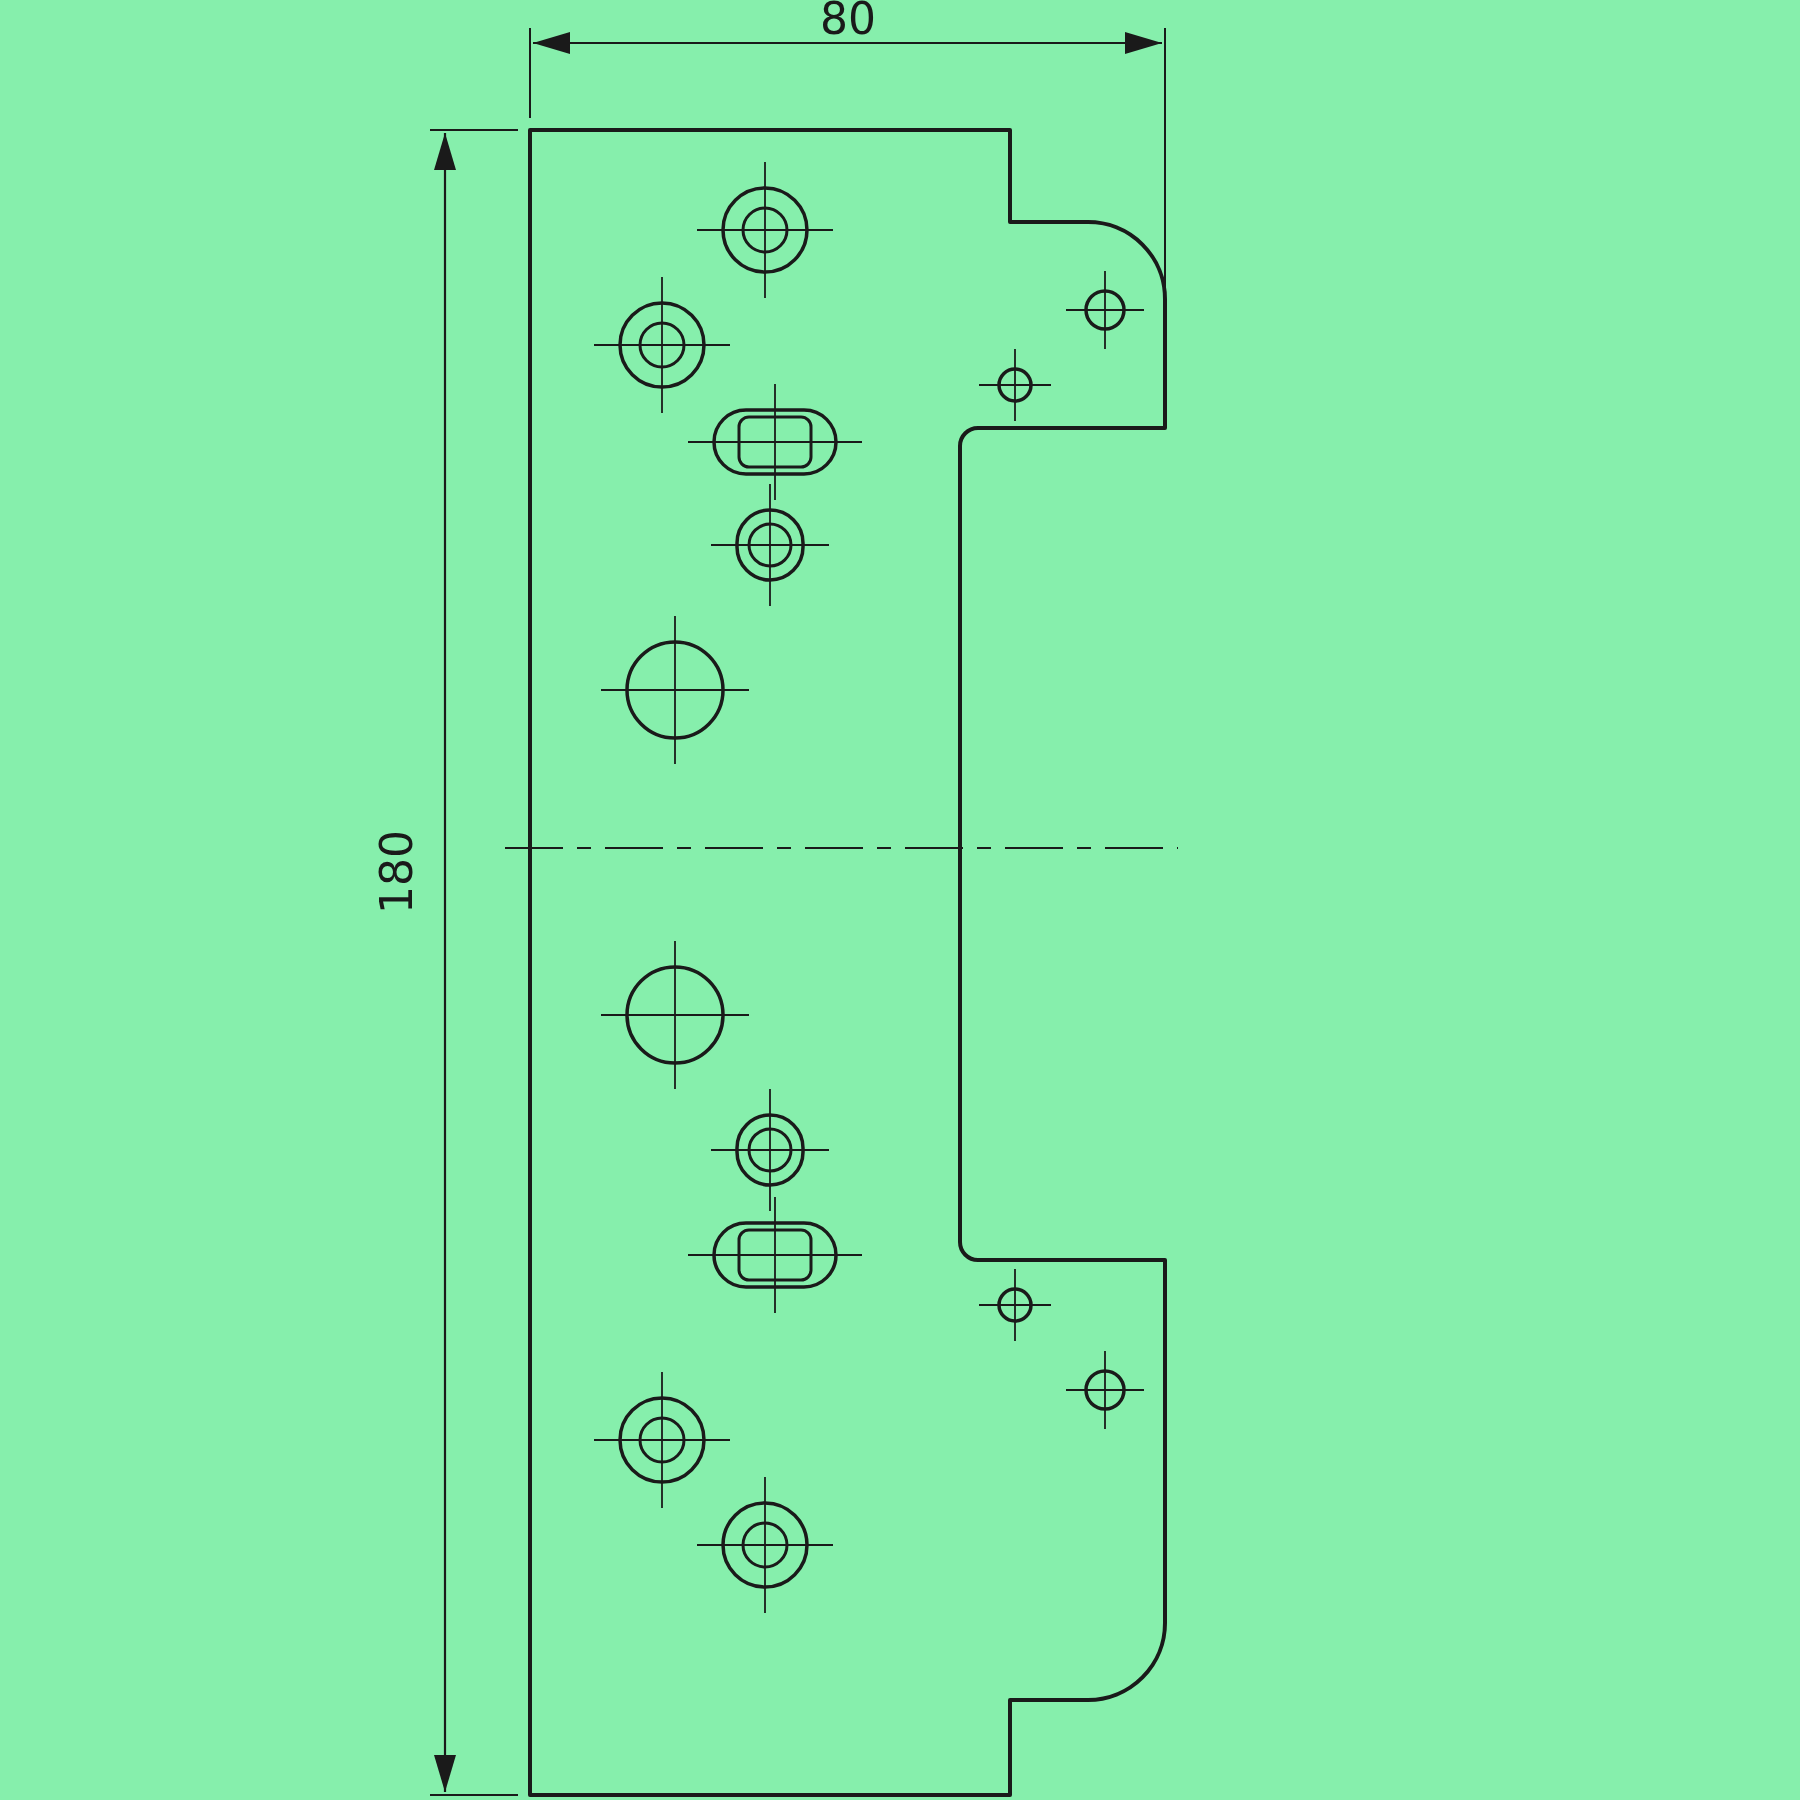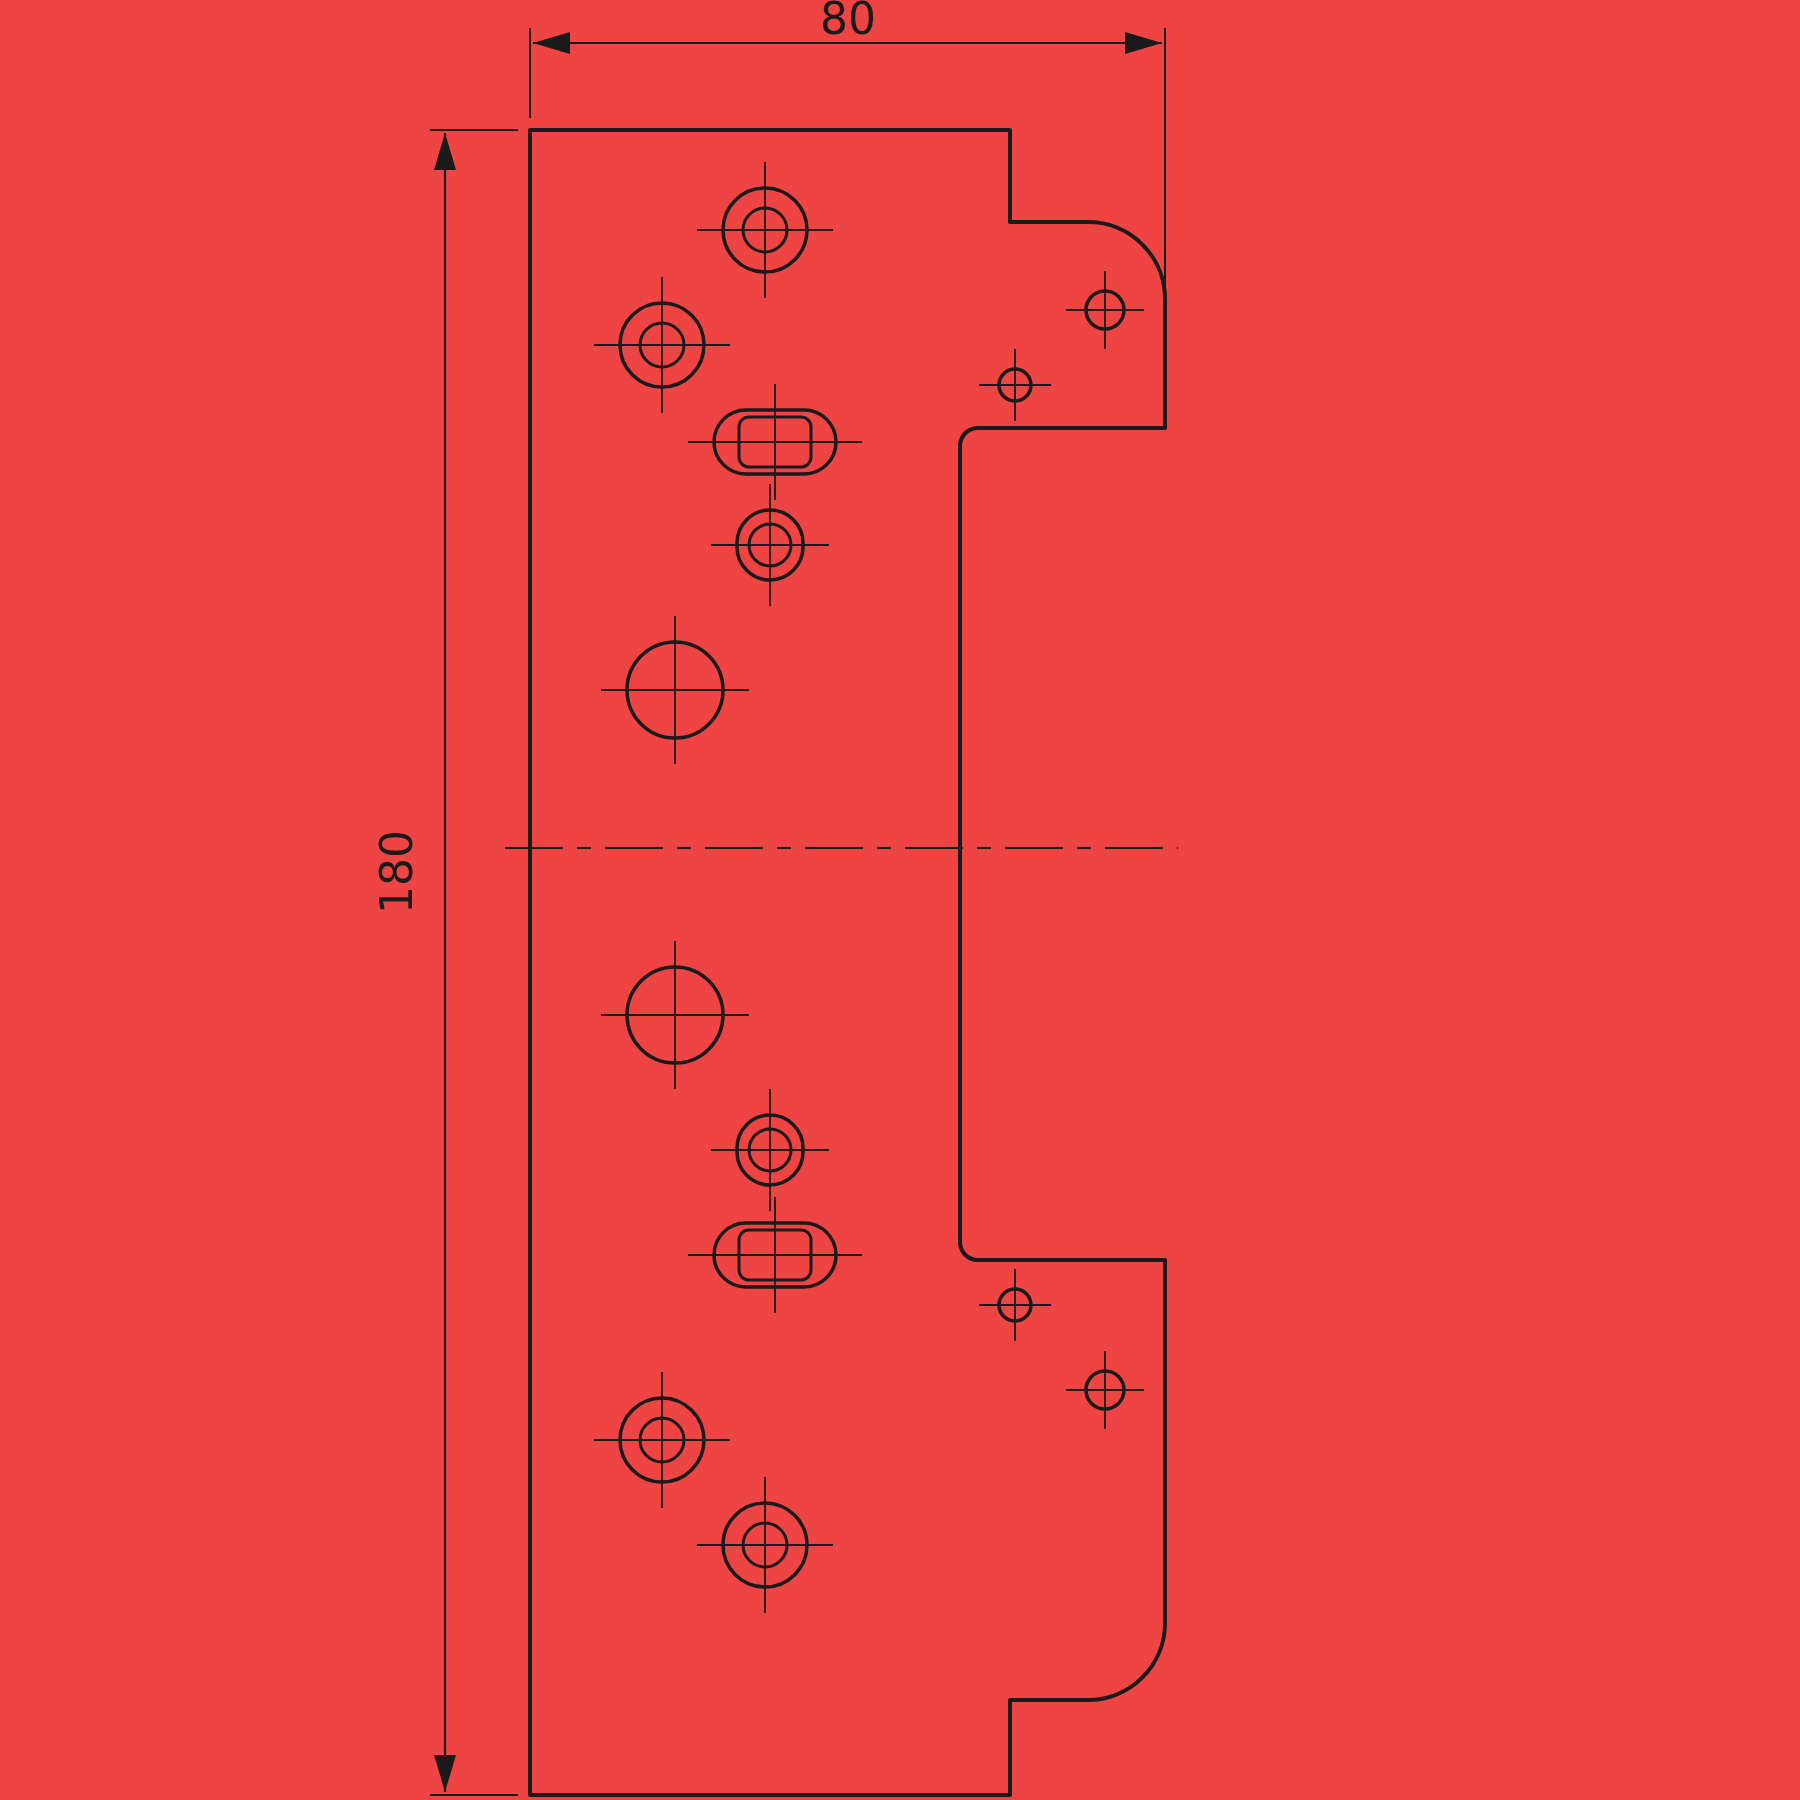--- a/index.html
+++ b/index.html
@@ -7,21 +7,21 @@
     padding: 0;
     background: #ffffff;
     width: 1800px;
     height: 1800px;
     font-family: "DejaVu Sans", "Liberation Sans", sans-serif;
   }
   #drawing-stage {
     width: 1800px;
     height: 1800px;
     position: relative;
-    background: #ef4444;
+    background: #86efac;
   }
   svg { display: block; }
   .outline       { fill: none; stroke: #1a1a1a; stroke-width: 4;   stroke-linejoin: round; }
   .hole          { fill: none; stroke: #1a1a1a; stroke-width: 3.5; }
   .hole-inner    { fill: none; stroke: #1a1a1a; stroke-width: 3;   }
   .crosshair     { stroke: #1a1a1a; stroke-width: 1.8; }
   .centerline    { stroke: #1a1a1a; stroke-width: 2.2; stroke-dasharray: 58 14 14 14; fill: none; }
   .dimline       { stroke: #1a1a1a; stroke-width: 2.2; fill: none; }
   .extline       { stroke: #1a1a1a; stroke-width: 2;   fill: none; }
   .arrow         { fill: #1a1a1a; stroke: none; }

